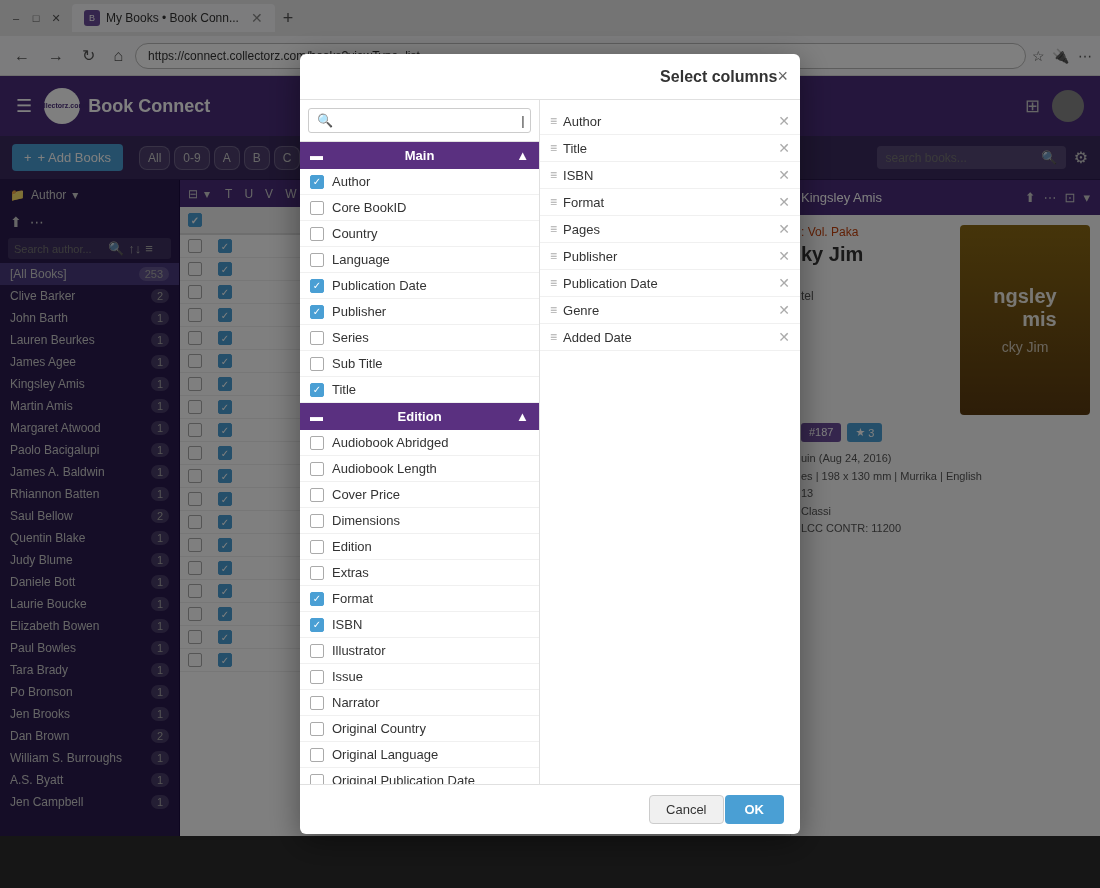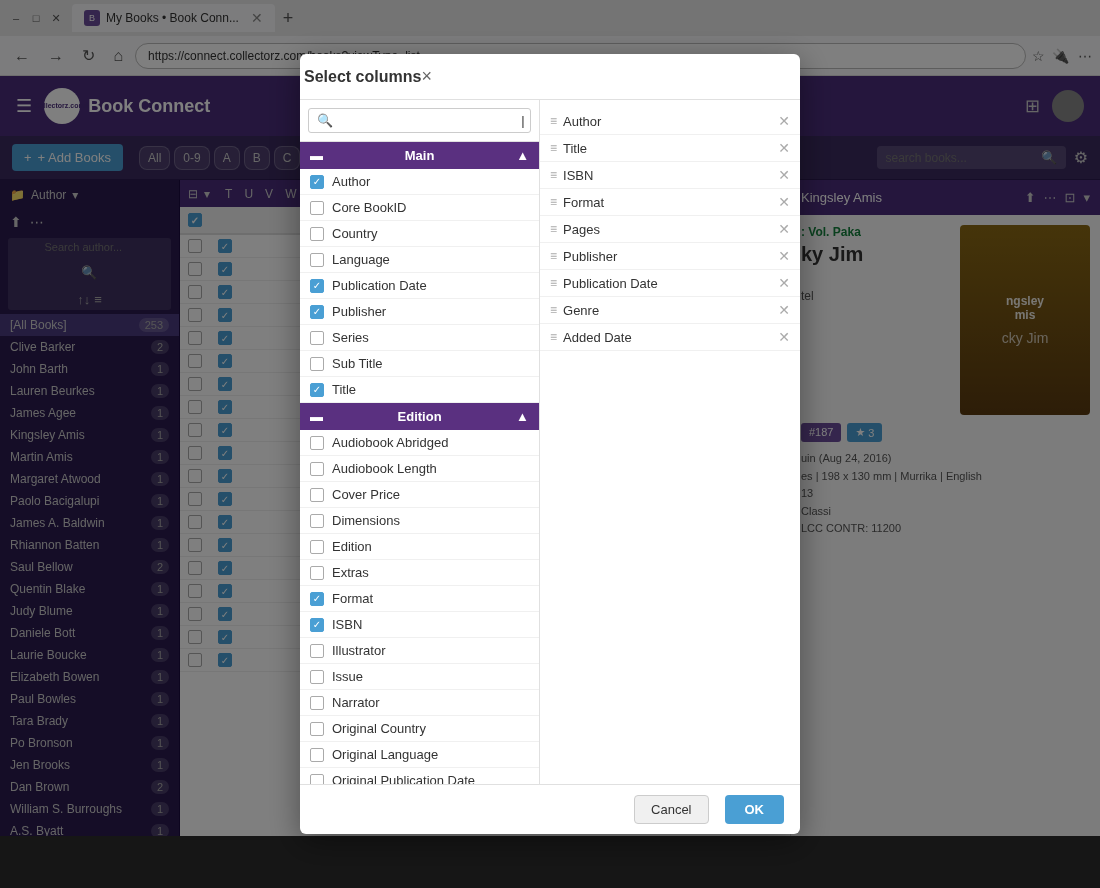--- a/index.html
+++ b/index.html
@@ -40,21 +40,21 @@
     .search-icon-header { color: #ccc; }
     .gear-icon { color: #ccc; cursor: pointer; font-size: 16px; }
 
     .content-area { display: flex; flex: 1; overflow: hidden; }
 
     
     .sidebar { width: 180px; background: #2a1a4e; display: flex; flex-direction: column; border-right: 1px solid #1a0a3e; }
     .sidebar-header { padding: 8px 10px; display: flex; align-items: center; gap: 6px; color: #ccc; font-size: 12px; cursor: pointer; }
     .sidebar-icons { display: flex; gap: 8px; color: #ccc; padding: 4px 10px; }
     .sidebar-icon { font-size: 14px; cursor: pointer; }
-    .search-author { display: flex; align-items: center; background: rgba(255,255,255,0.1); border-radius: 3px; margin: 4px 8px; padding: 3px 6px; gap: 12px; flex-direction: column; }
+    .search-author { display: flex; align-items: center; background: rgba(255,255,255,0.1); border-radius: 3px; margin: 4px 8px; padding: 3px 6px; gap: 4px; }
     .search-author input { background: none; border: none; color: white; font-size: 11px; width: 90px; outline: none; }
     .sort-icons { display: flex; gap: 4px; color: #aaa; font-size: 13px; cursor: pointer; }
     .author-list { flex: 1; overflow-y: auto; }
     .author-item { display: flex; align-items: center; justify-content: space-between; padding: 4px 10px; color: #ccc; font-size: 12px; cursor: pointer; }
     .author-item.active { background: #4a3a7e; }
     .author-count { background: rgba(255,255,255,0.15); border-radius: 10px; padding: 1px 6px; font-size: 11px; color: #aaa; }
 
     
     .main-area { flex: 1; background: #f5f5f5; display: flex; flex-direction: column; overflow: hidden; }
     .column-letters { display: flex; align-items: center; background: #4a2d7a; padding: 4px 8px; gap: 2px; }
@@ -66,55 +66,55 @@
     .check-col { width: 20px; }
     .check-box { width: 14px; height: 14px; border: 1px solid #aaa; border-radius: 2px; background: white; cursor: pointer; }
     .check-blue { background: #4a9fd4; border-color: #4a9fd4; display: flex; align-items: center; justify-content: center; color: white; font-size: 10px; }
     .edit-icon { color: #4a9fd4; cursor: pointer; font-size: 12px; }
 
     
     .right-panel { width: 310px; background: #f9f9f9; border-left: 1px solid #ddd; overflow-y: auto; }
     .right-panel-header { background: #4a2d7a; color: white; padding: 10px; display: flex; align-items: center; justify-content: space-between; }
     .right-panel-icons { display: flex; gap: 8px; color: #ccc; }
     .book-details { padding: 10px; }
-    .book-subtitle { color: #15803d; font-size: 12px; margin-bottom: 4px; font-weight: bold; }
+    .book-subtitle { color: #c2410c; font-size: 12px; margin-bottom: 4px; }
     .book-title-big { font-size: 20px; font-weight: bold; color: #333; margin-bottom: 20px; }
     .book-cover { width: 130px; height: 190px; background: linear-gradient(135deg, #8B4513, #654321); border-radius: 4px; float: right; margin-left: 10px; display: flex; align-items: center; justify-content: center; overflow: hidden; }
     .book-meta { font-size: 12px; color: #555; line-height: 1.8; }
     .book-badges { display: flex; gap: 6px; margin: 8px 0; flex-wrap: wrap; }
     .badge { background: #6b4c9a; color: white; border-radius: 3px; padding: 3px 8px; font-size: 11px; }
     .badge-star { background: #4a9fd4; display: flex; align-items: center; gap: 3px; }
     .book-info-line { font-size: 11px; color: #555; line-height: 1.6; clear: both; }
 
     
     .overlay { position: fixed; top: 0; left: 0; width: 1100px; height: 888px; background: rgba(0,0,0,0.5); display: flex; align-items: center; justify-content: center; z-index: 100; }
 
     
     .modal { background: white; border-radius: 6px; width: 500px; max-height: 780px; display: flex; flex-direction: column; box-shadow: 0 8px 32px rgba(0,0,0,0.4); }
-    .modal-header { display: flex; align-items: center; justify-content: flex-start; padding: 12px 4px; border-bottom: 1px solid #e0e0e0; }
+    .modal-header { display: flex; align-items: center; justify-content: flex-end; padding: 12px 12px; border-bottom: 1px solid #e0e0e0; }
     .modal-title { font-size: 16px; font-weight: 600; color: #333; }
     .modal-close { background: none; border: none; font-size: 18px; color: #666; cursor: pointer; }
     .modal-body { display: flex; flex: 1; overflow: hidden; }
     .modal-left { width: 240px; border-right: 1px solid #e0e0e0; display: flex; flex-direction: column; overflow: hidden; }
     .modal-search { padding: 8px; border-bottom: 1px solid #e0e0e0; }
     .modal-search-input { width: 100%; border: 1px solid #ccc; border-radius: 3px; padding: 5px 8px; font-size: 13px; outline: none; display: flex; align-items: center; gap: 6px; }
     .modal-search-input input { border: none; outline: none; font-size: 13px; flex: 1; }
     .modal-section { overflow-y: auto; flex: 1; }
     .section-header { display: flex; align-items: center; justify-content: space-between; padding: 6px 10px; background: #5a3080; color: white; font-weight: 600; font-size: 13px; cursor: pointer; }
     .column-item { display: flex; align-items: center; gap: 8px; padding: 5px 10px; border-bottom: 1px solid #f0f0f0; cursor: pointer; }
     .column-checkbox { width: 14px; height: 14px; border: 1px solid #aaa; border-radius: 2px; background: white; flex-shrink: 0; display: flex; align-items: center; justify-content: center; }
     .column-checkbox.checked { background: #4a9fd4; border-color: #4a9fd4; color: white; font-size: 10px; }
     .column-label { font-size: 13px; color: #333; }
     .modal-right { flex: 1; display: flex; flex-direction: column; overflow: hidden; }
     .modal-right-list { flex: 1; overflow-y: auto; padding: 8px 0; }
     .selected-col { display: flex; align-items: center; gap: 6px; padding: 5px 10px; border-bottom: 1px solid #f0f0f0; }
     .drag-handle { color: #aaa; font-size: 12px; cursor: grab; }
     .selected-col-label { flex: 1; font-size: 13px; color: #333; }
     .selected-col-remove { color: #aaa; font-size: 14px; cursor: pointer; border: none; background: none; }
-    .modal-footer { padding: 10px 16px; border-top: 1px solid #e0e0e0; display: flex; justify-content: flex-end; gap: 16px; }
+    .modal-footer { padding: 10px 16px; border-top: 1px solid #e0e0e0; display: flex; justify-content: flex-end; gap: 1px; }
     .btn-cancel { background: #f0f0f0; border: 1px solid #ccc; color: #333; border-radius: 4px; padding: 6px 16px; font-size: 13px; cursor: pointer; }
     .btn-ok { background: #4a9fd4; border: none; color: white; border-radius: 4px; padding: 6px 20px; font-size: 13px; cursor: pointer; font-weight: 600; }
 
     
     ::-webkit-scrollbar { width: 6px; height: 6px; }
     ::-webkit-scrollbar-track { background: #f0f0f0; }
     ::-webkit-scrollbar-thumb { background: #bbb; border-radius: 3px; }
   </style>
 </head>
 <body>
@@ -599,21 +599,21 @@
           <span>⬆</span>
           <span>⋯</span>
           <span>⊡</span>
           <span>▾</span>
         </div>
       </div>
       <div class="book-details">
         <div style="overflow:hidden;">
           <div class="book-cover">
             <div style="background:linear-gradient(180deg,#8B6914,#5a3a10);width:100%;height:100%;display:flex;flex-direction:column;align-items:center;justify-content:center;padding:8px;">
-              <span style="color:rgba(255,255,255,0.9);font-size:12px;font-weight:bold;text-align:center;">ngsley<br>mis</span>
+              <span style="color:rgba(255,255,255,0.9);font-size:20px;font-weight:bold;text-align:right;">ngsley<br>mis</span>
               <span style="color:rgba(255,255,255,0.7);font-size:14px;margin-top:8px;">cky Jim</span>
             </div>
           </div>
           <div class="book-subtitle">: Vol. Paka</div>
           <div class="book-title-big">ky Jim</div>
           <div class="book-meta">tel</div>
         </div>
         <div class="book-badges">
           <span class="badge">#187</span>
           <span class="badge badge-star">

